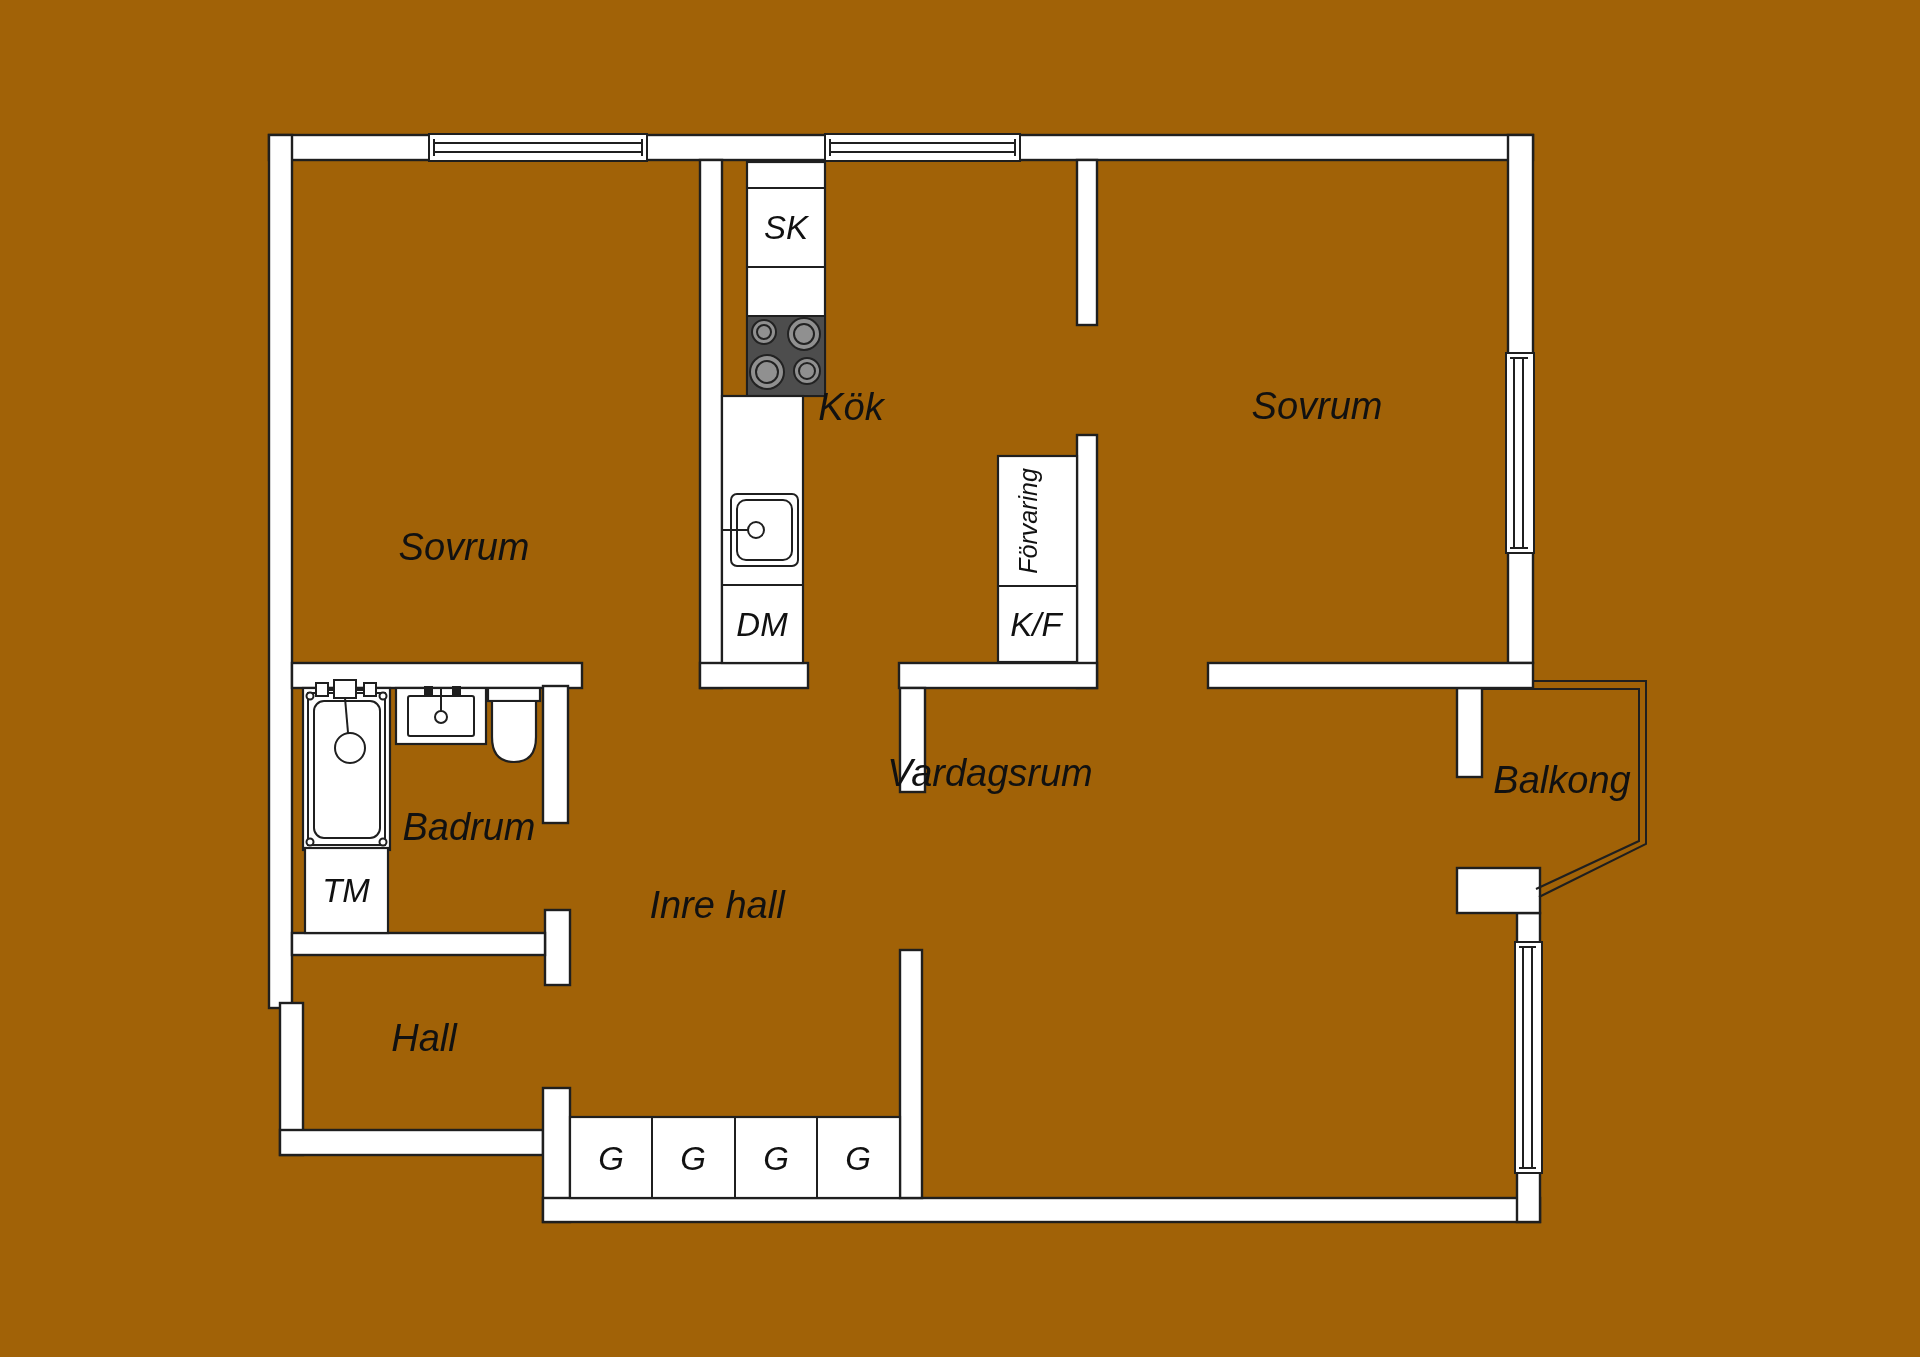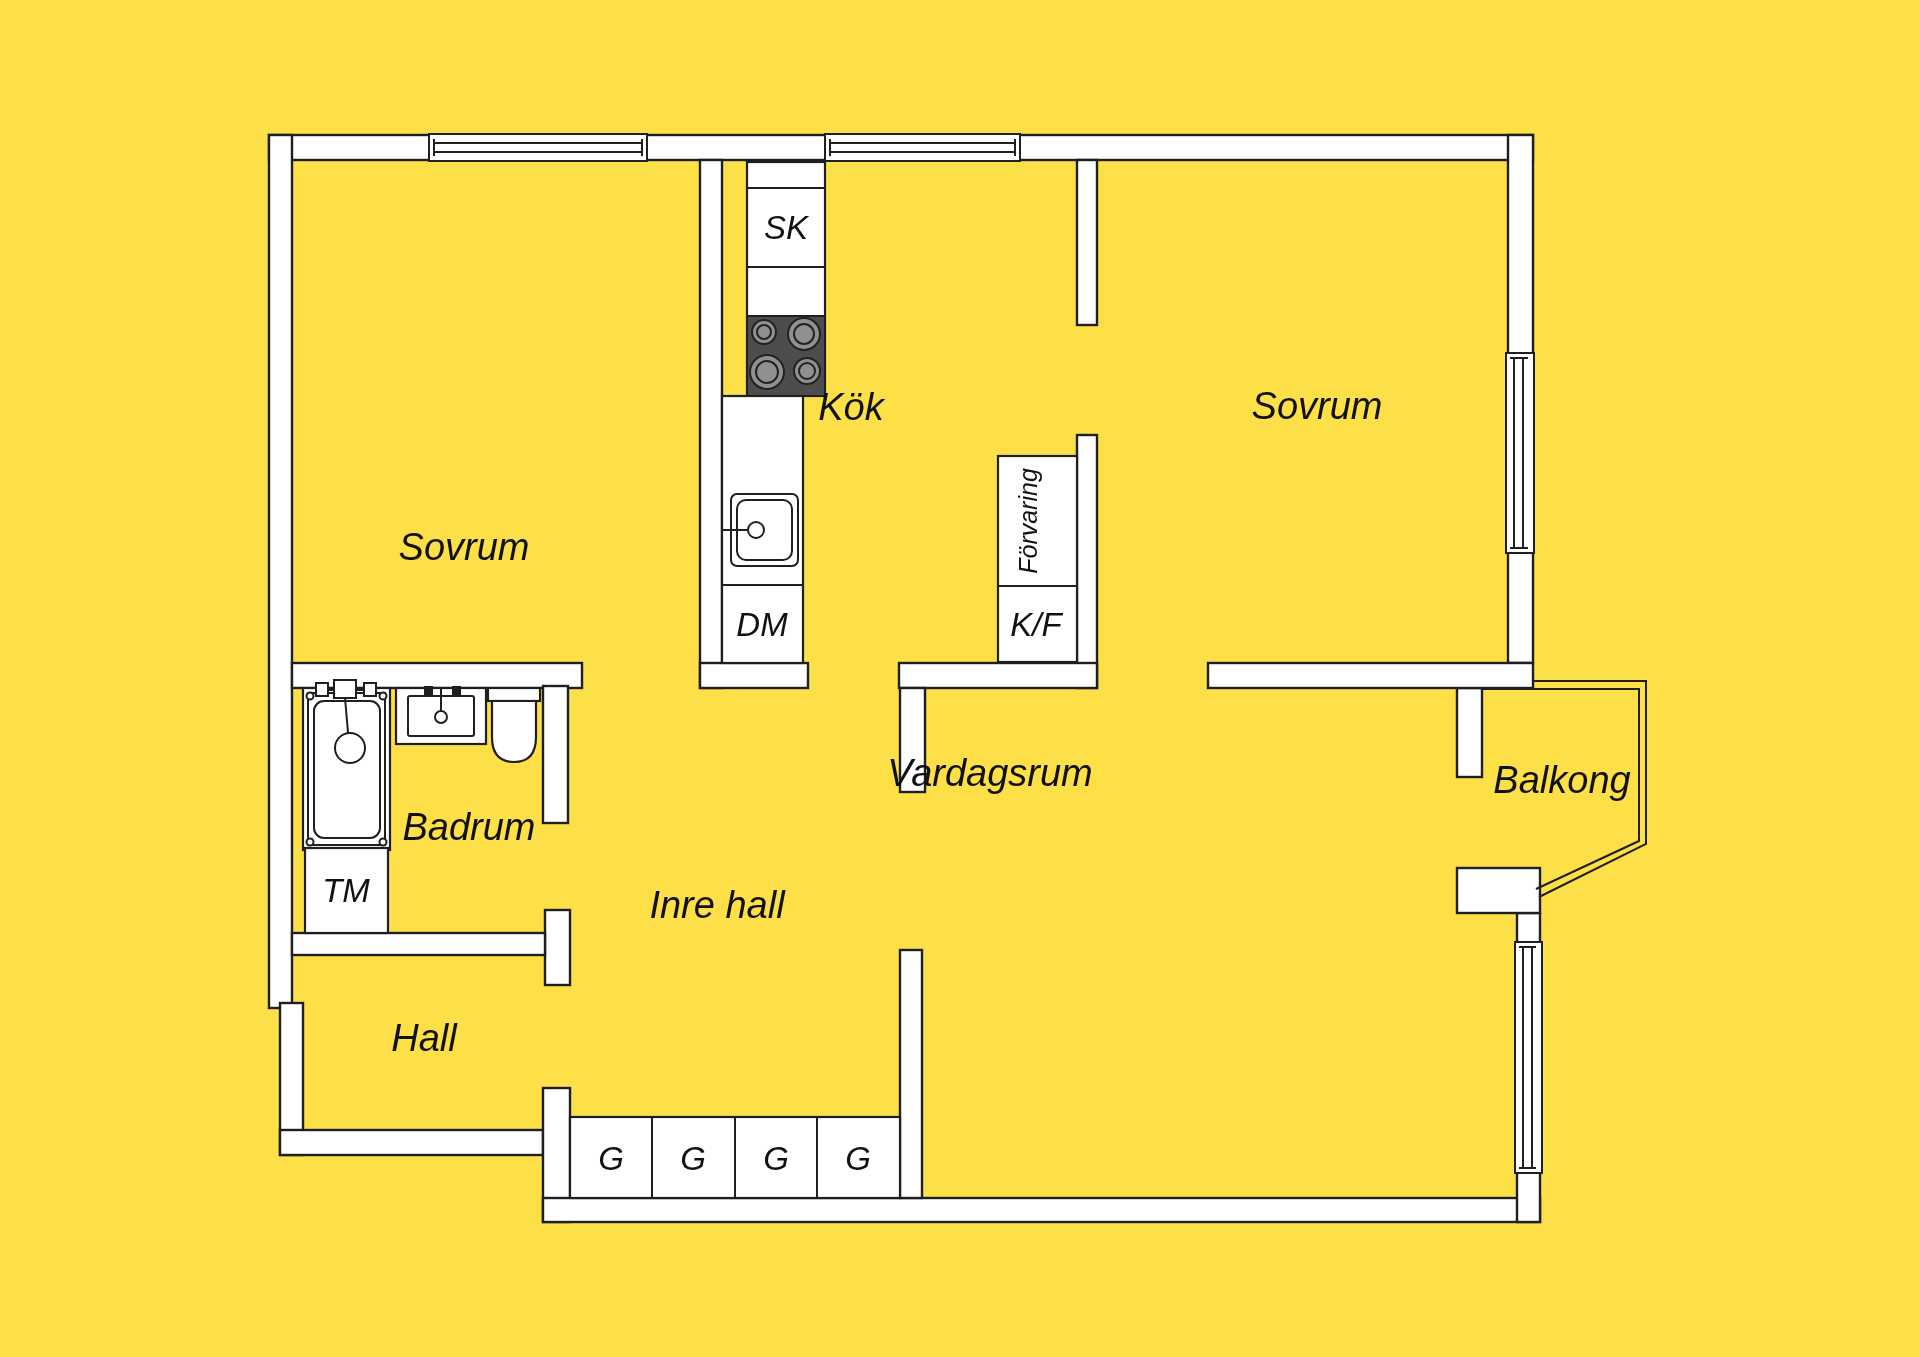--- a/index.html
+++ b/index.html
@@ -1,16 +1,16 @@
 <!DOCTYPE html>
 <html><head>
 <meta charset="utf-8">
 <style>
   html,body{margin:0;padding:0;background:#ffffff;}
-  .stage{position:relative;width:1920px;height:1357px;background:#fde047;overflow:hidden;
+  .stage{position:relative;width:1920px;height:1357px;background:#a16207;overflow:hidden;
          font-family:"Liberation Sans", sans-serif;}
   svg{position:absolute;left:0;top:0;}
   .wall{fill:#ffffff;stroke:#1f1f1f;stroke-width:2.4;}
   .thin{fill:none;stroke:#1f1f1f;stroke-width:2;}
   .thinw{fill:#ffffff;stroke:#1f1f1f;stroke-width:2;}
   .fix{fill:#ffffff;stroke:#1f1f1f;stroke-width:2.2;}
   .stove{fill:#4d4d4d;stroke:#1f1f1f;stroke-width:2;}
   .burner{fill:#909090;stroke:#222222;stroke-width:2;}
   .dark{fill:#1f1f1f;stroke:none;}
   .lbl{font-family:"Liberation Sans",sans-serif;font-style:italic;font-size:38px;fill:#111111;

